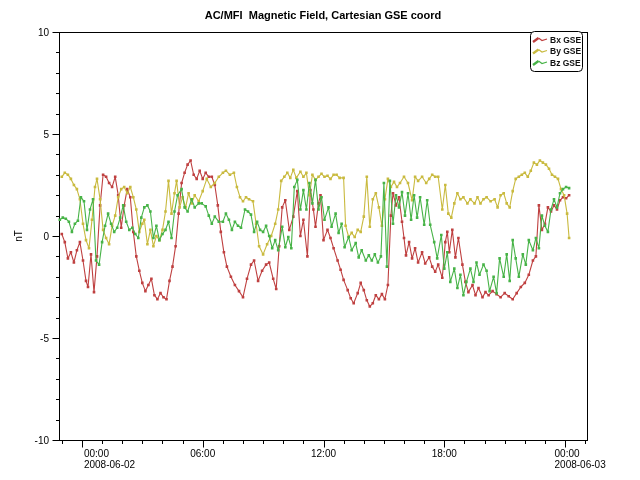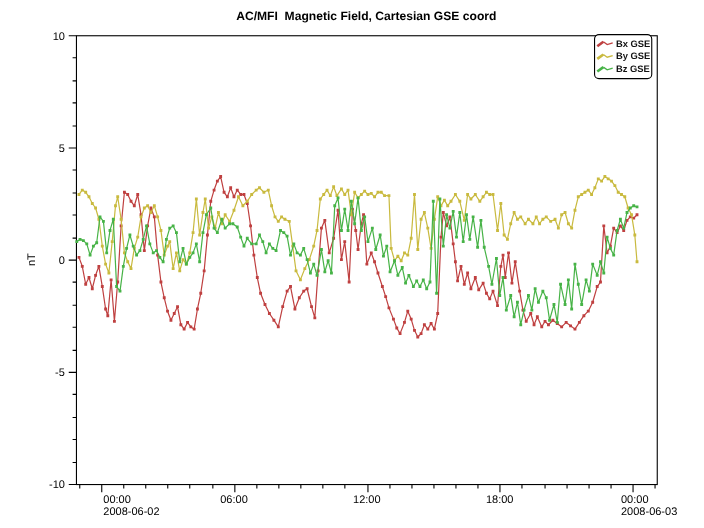--- a/index.html
+++ b/index.html
@@ -1,20 +1,20 @@
 <!DOCTYPE html>
 <html><head>
 <meta charset="utf-8">
 <style>
   html,body{margin:0;padding:0;}
   body{
     width:640px;height:480px;background:#ffffff;overflow:hidden;position:relative;
     font-family:"Liberation Sans","DejaVu Sans",sans-serif;
   }
-  #chart-wrap{position:absolute;left:12px;top:0;width:552px;height:480px;}
+  #chart-wrap{position:absolute;left:2px;top:0;width:552px;height:480px;}
   #chart-title{
     position:absolute;left:57px;top:9px;width:528px;text-align:center;
     font-size:11px;font-weight:bold;color:#000;white-space:pre;
   }
   svg text{font-family:"Liberation Sans","DejaVu Sans",sans-serif;}
 </style>
 </head>
 <body>
 
 <div id="chart-wrap">

